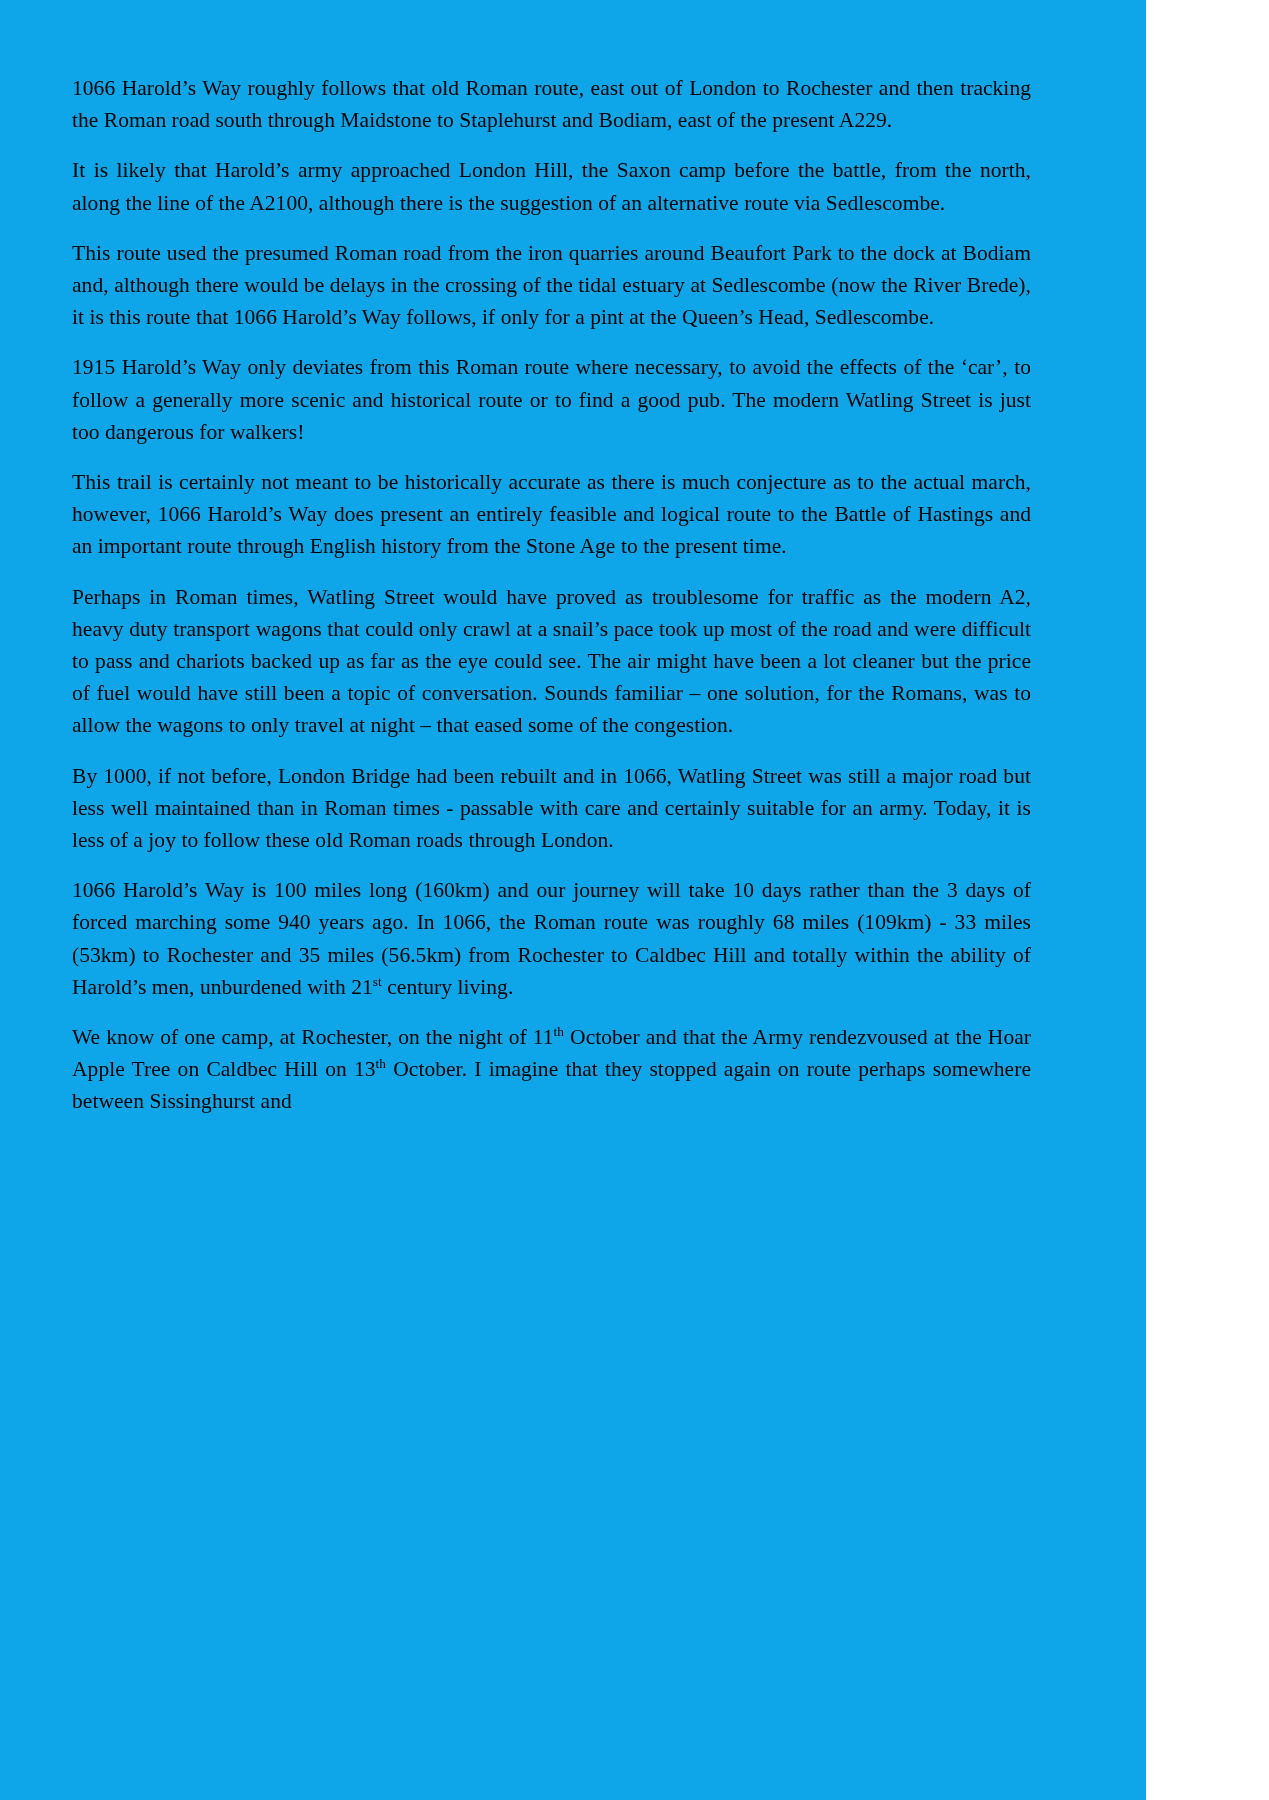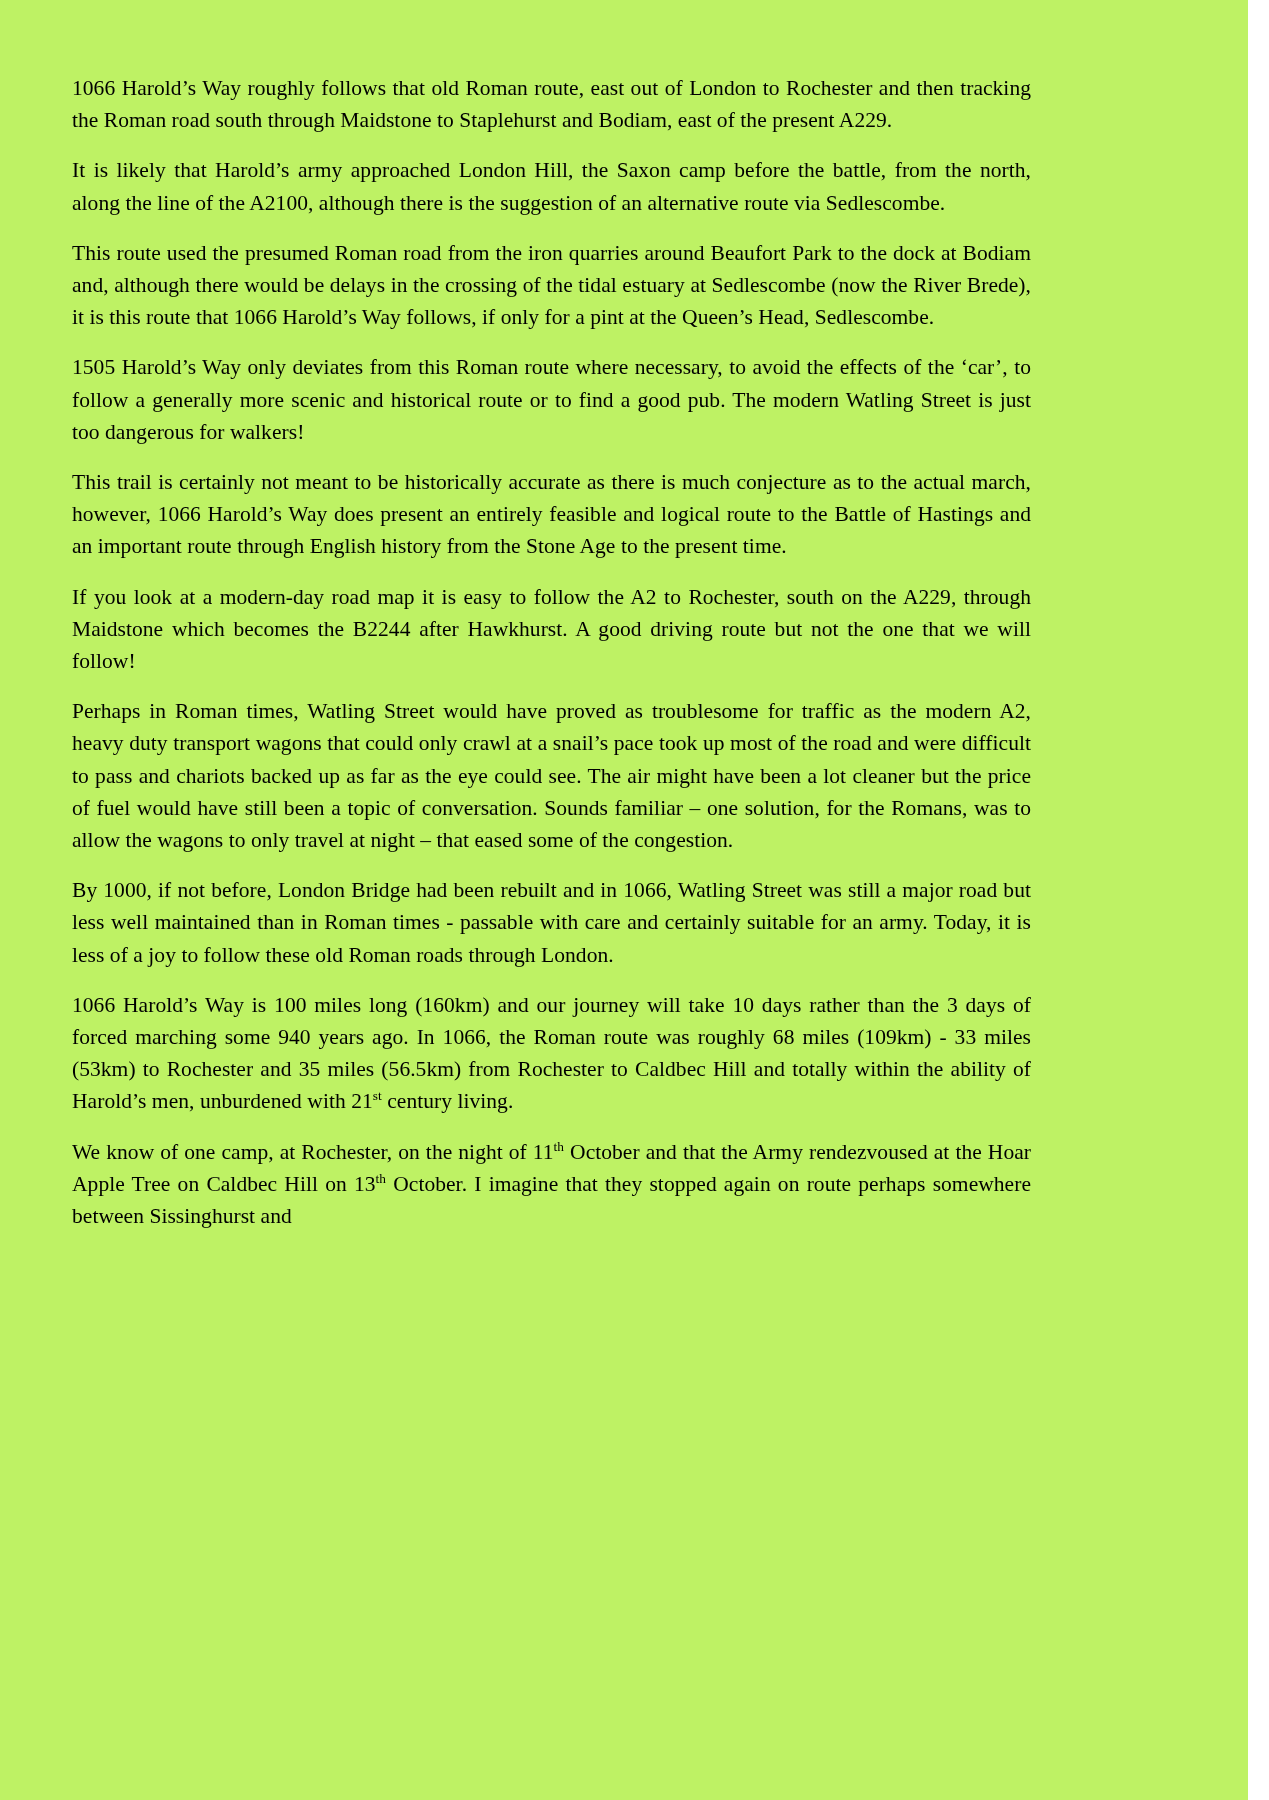--- a/index.html
+++ b/index.html
@@ -9,23 +9,23 @@
   }
   body {
     width: 1269px;
     height: 1800px;
     font-family: "Liberation Serif", "DejaVu Serif", serif;
     color: #000000;
     -webkit-font-smoothing: antialiased;
   }
   .page {
     position: relative;
-    width: 1248px;
+    width: 1146px;
     height: 1800px;
-    background: #bef264;
+    background: #0ea5e9;
     box-sizing: border-box;
     padding: 72px 238px 0 72px;
   }
   .body-copy {
     width: 959px;
   }
   p.para {
     margin: 0 0 18px 0;
     font-size: 21.5px;
     line-height: 32.2px;
@@ -54,25 +54,24 @@
 
 <div class="page">
   <div class="body-copy">
 
     <p class="para">1066 Harold’s Way roughly follows that old Roman route, east out of London to Rochester and then tracking the Roman road south through Maidstone to Staplehurst and Bodiam, east of the present A229.</p>
 
     <p class="para">It is likely that Harold’s army approached London Hill, the Saxon camp before the battle, from the north, along the line of the A2100, although there is the suggestion of an alternative route via Sedlescombe.</p>
 
     <p class="para">This route used the presumed Roman road from the iron quarries around Beaufort Park to the dock at Bodiam and, although there would be delays in the crossing of the tidal estuary at Sedlescombe (now the River Brede), it is this route that 1066 Harold’s Way follows, if only for a pint at the Queen’s Head, Sedlescombe.</p>
 
-    <p class="para">1505 Harold’s Way only deviates from this Roman route where necessary, to avoid the effects of the ‘car’, to follow a generally more scenic and historical route or to find a good pub. The modern Watling Street is just too dangerous for walkers!</p>
+    <p class="para">1915 Harold’s Way only deviates from this Roman route where necessary, to avoid the effects of the ‘car’, to follow a generally more scenic and historical route or to find a good pub. The modern Watling Street is just too dangerous for walkers!</p>
 
     <p class="para">This trail is certainly not meant to be historically accurate as there is much conjecture as to the actual march, however, 1066 Harold’s Way does present an entirely feasible and logical route to the Battle of Hastings and an important route through English history from the Stone Age to the present time.</p>
 
-    <p class="para">If you look at a modern-day road map it is easy to follow the A2 to Rochester, south on the A229, through Maidstone which becomes the B2244 after Hawkhurst. A good driving route but not the one that we will follow!</p>
 
     <p class="para">Perhaps in Roman times, Watling Street would have proved as troublesome for traffic as the modern A2, heavy duty transport wagons that could only crawl at a snail’s pace took up most of the road and were difficult to pass and chariots backed up as far as the eye could see. The air might have been a lot cleaner but the price of fuel would have still been a topic of conversation. Sounds familiar – one solution, for the Romans, was to allow the wagons to only travel at night – that eased some of the congestion.</p>
 
     <p class="para">By 1000, if not before, London Bridge had been rebuilt and in 1066, Watling Street was still a major road but less well maintained than in Roman times - passable with care and certainly suitable for an army. Today, it is less of a joy to follow these old Roman roads through London.</p>
 
     <p class="para">1066 Harold’s Way is 100 miles long (160km) and our journey will take 10 days rather than the 3 days of forced marching some 940 years ago. In 1066, the Roman route was roughly 68 miles (109km) - 33 miles (53km) to Rochester and 35 miles (56.5km) from Rochester to Caldbec Hill and totally within the ability of Harold’s men, unburdened with 21<sup>st</sup> century living.</p>
 
     <p class="para clipped">We know of one camp, at Rochester, on the night of 11<sup>th</sup> October and that the Army rendezvoused at the Hoar Apple Tree on Caldbec Hill on 13<sup>th</sup> October. I imagine that they stopped again on route perhaps somewhere between Sissinghurst and</p>
 
   </div>

